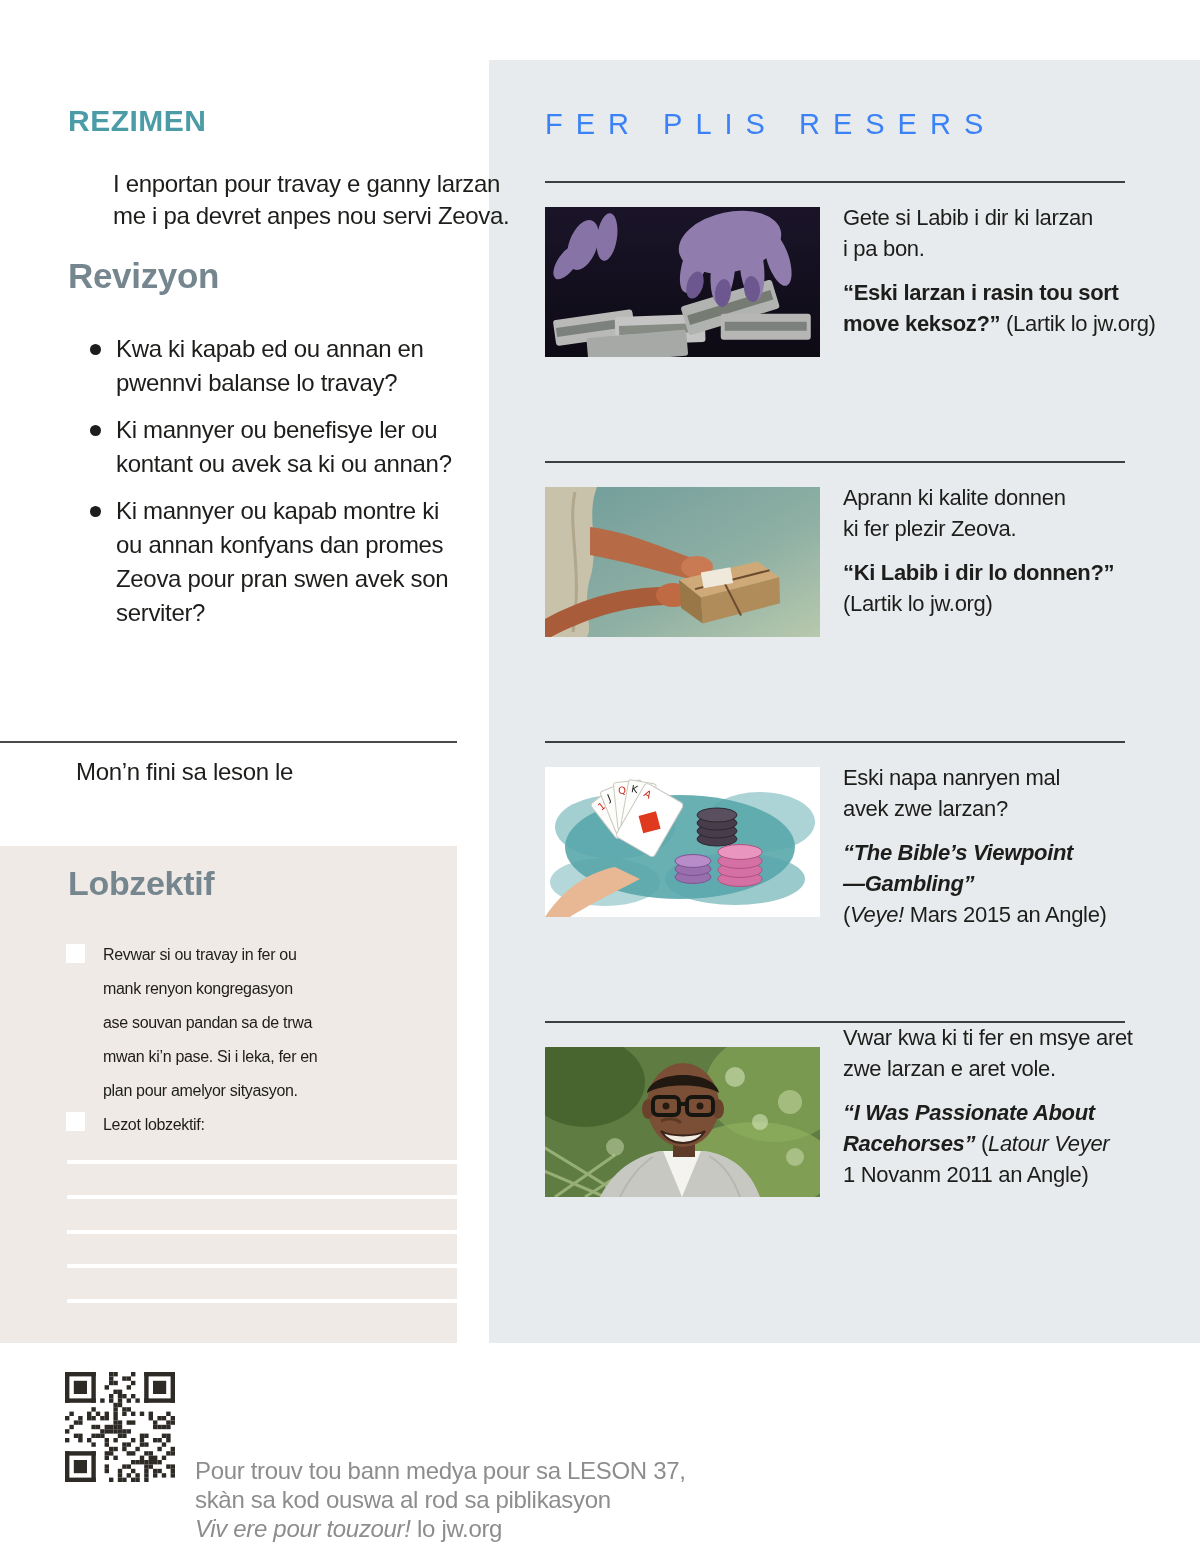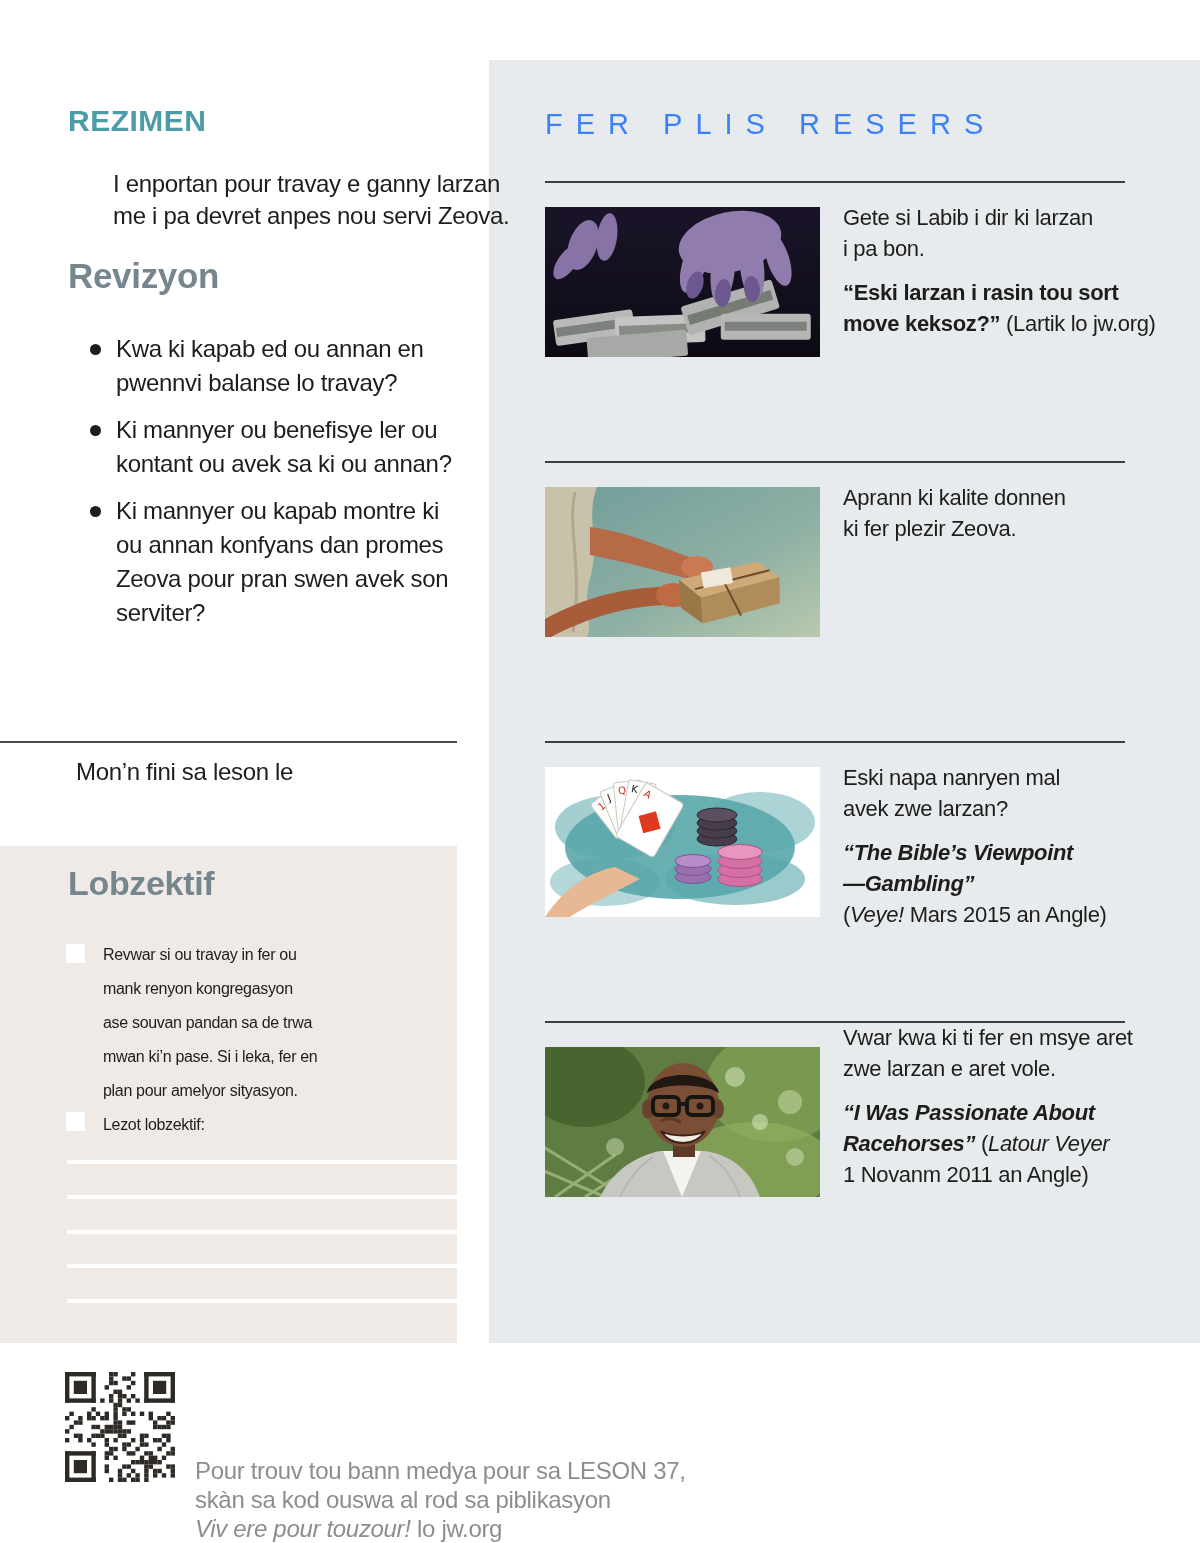--- a/index.html
+++ b/index.html
@@ -235,20 +235,22 @@
 
   <div class="abs sect" style="top:202px">
     <p class="lead pre">Gete si Labib i dir ki larzan
 i pa bon.</p>
     <p class="quote pre"><span style="font-weight: 700;">“Eski larzan i rasin tou sort
 move keksoz?” </span><span>(Lartik lo jw.org)</span></p>
   </div>
   <div class="abs sect" style="top:482px">
     <p class="lead pre">Aprann ki kalite donnen
 ki fer plezir Zeova.</p>
+    <p class="quote pre"><span style="font-weight: 700;">“Ki Labib i dir lo donnen?”</span><span>
+(Lartik lo jw.org)</span></p>
   </div>
   <div class="abs sect" style="top:762px">
     <p class="lead pre">Eski napa nanryen mal
 avek zwe larzan?</p>
     <p class="quote pre"><span style="font-weight: 700; font-style: italic;">“The Bible’s Viewpoint
 —Gambling”</span><span>
 (</span><span style="font-style: italic;">Veye!</span><span> Mars 2015 an Angle)</span></p>
   </div>
   <div class="abs sect" style="top:1022px">
     <p class="lead pre">Vwar kwa ki ti fer en msye aret

